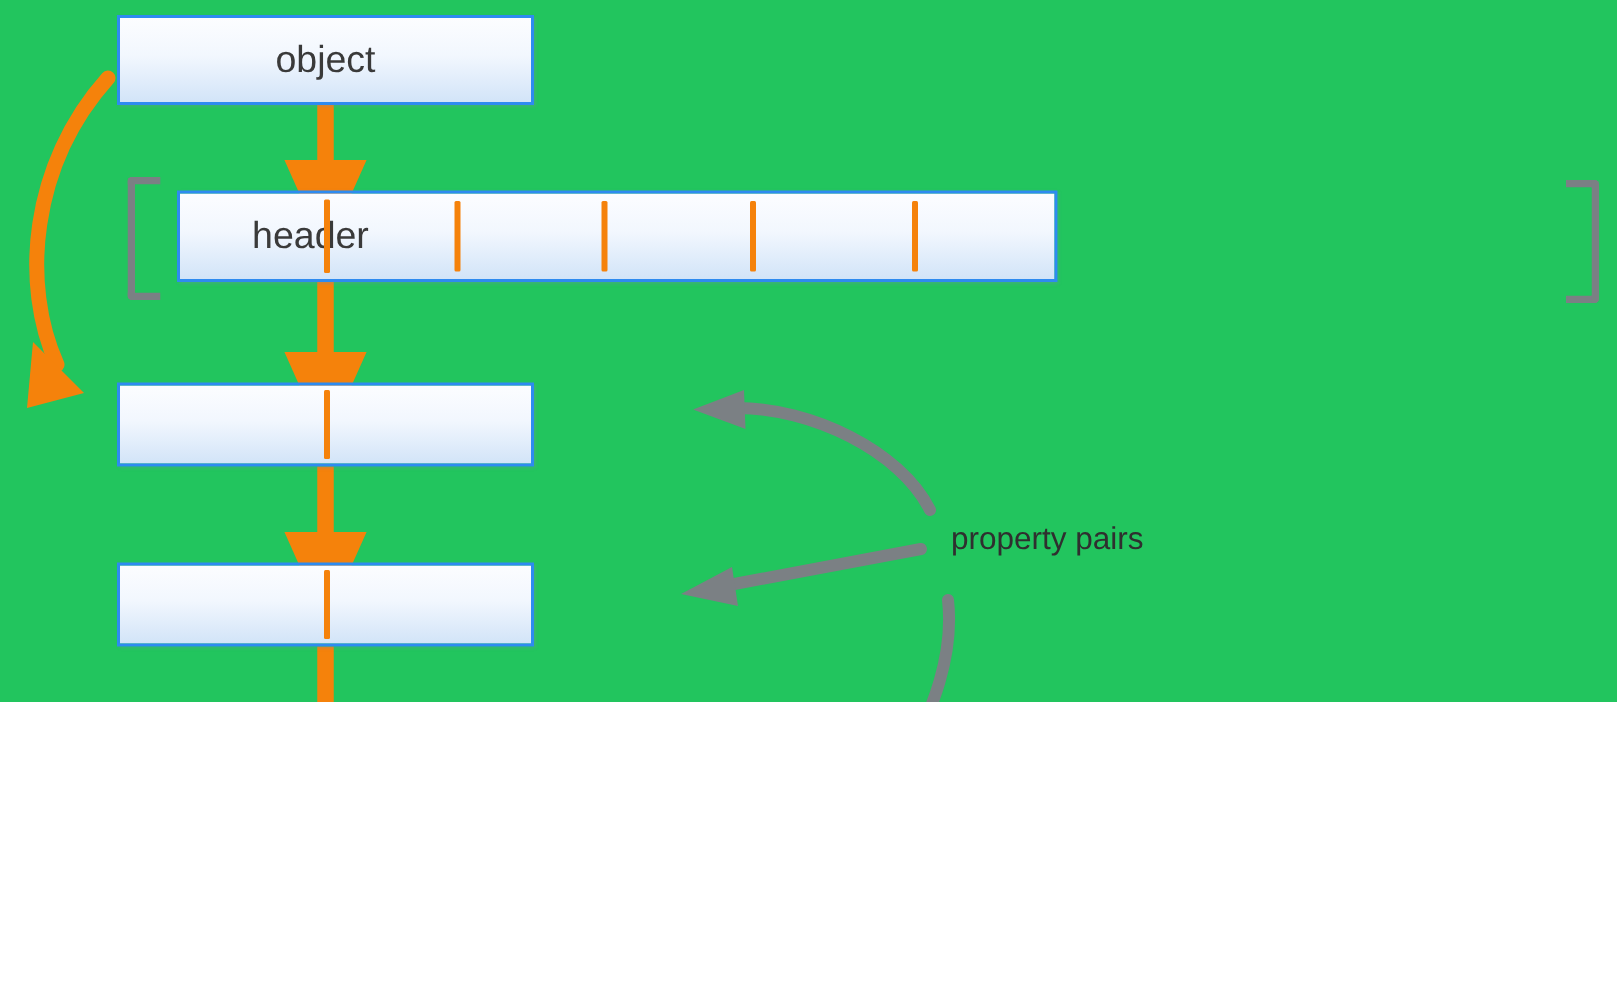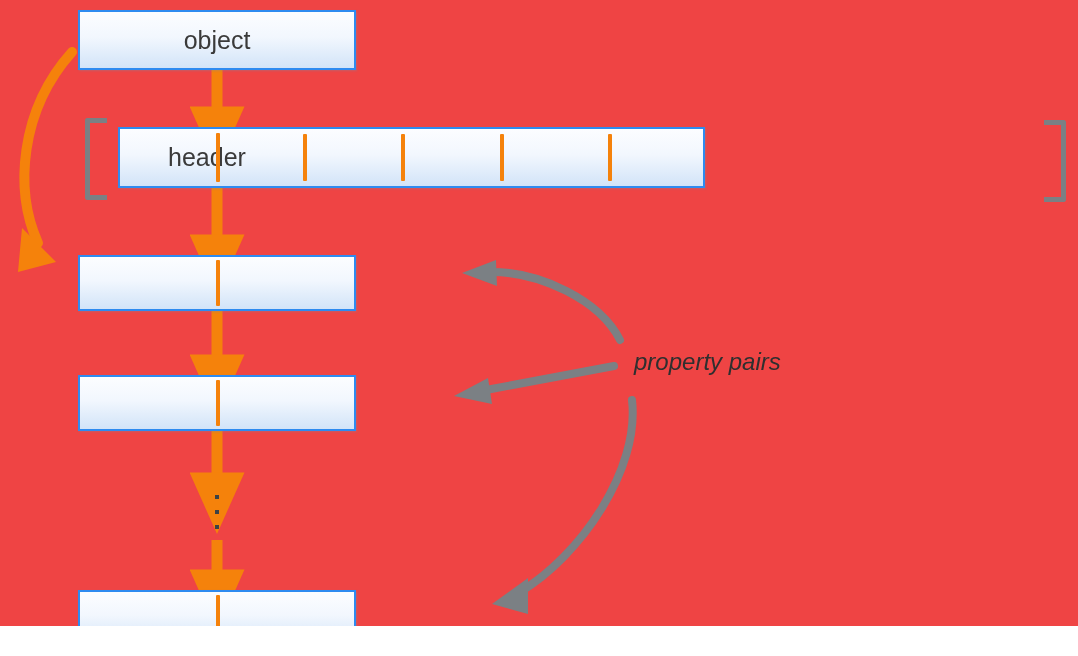--- a/index.html
+++ b/index.html
@@ -6,22 +6,22 @@
     margin: 0;
     padding: 0;
     background: #ffffff;
   }
   body {
     font-family: "Liberation Sans", sans-serif;
   }
   #stage {
     position: relative;
     width: 1078px;
-    height: 626px;
-    background: #ef4444;
+    height: 468px;
+    background: #22c55e;
     overflow: hidden;
   }
 
   
   .box {
     position: absolute;
     box-sizing: border-box;
     border: 2px solid #2e8bf0;
     background: linear-gradient(to bottom, #fcfdff 0%, #f2f7fe 45%, #d2e4f8 100%);
     box-shadow: 1px 1px 2px rgba(120,140,165,0.35);
@@ -92,24 +92,23 @@
   #hashmap-caption {
     position: absolute;
     left: 736px; top: 142px;
     font-size: 29px;
     color: #2f2f2f;
     white-space: nowrap;
   }
   #pairs-caption {
     position: absolute;
     left: 634px; top: 348px;
-    font-size: 24px;
+    font-size: 21px;
     color: #2f2f2f;
     white-space: nowrap;
-    font-style: italic;
   }
 
   
   .ellipsis-dot {
     position: absolute;
     left: 215px;
     width: 4px;
     height: 4px;
     background: #3d4245;
   }

